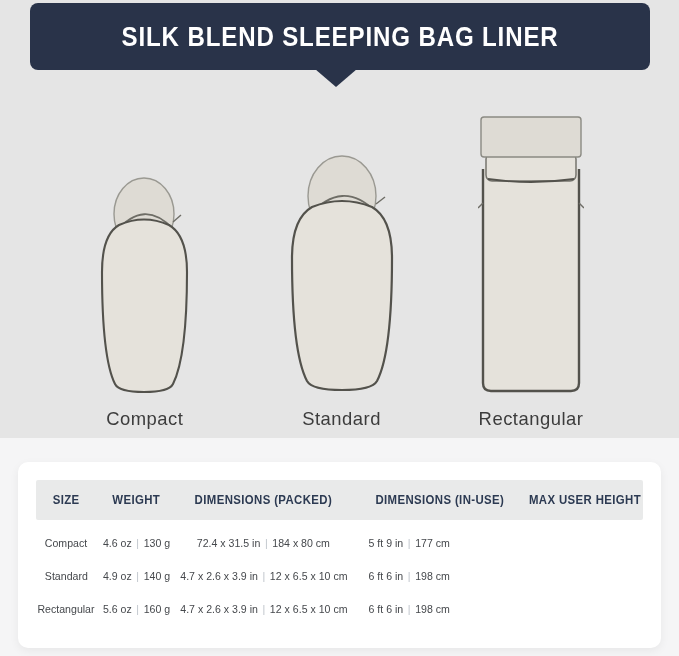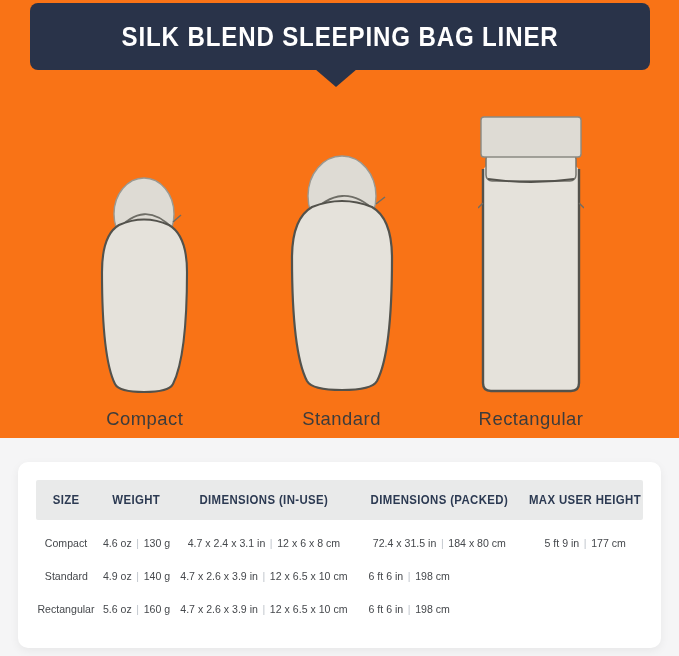--- a/index.html
+++ b/index.html
@@ -12,21 +12,21 @@
     --section_bg:#f5f5f6;
     --card_bg:#ffffff;
     --table_header_bg:#e9eaea;
     --table_header_text:#2c3a52;
     --cell_text:#45484c;
     --separator:#bdc3ca;
     --label_text:#3c3c3c;
   }
   html,body{margin:0;padding:0;background:#fff;}
   .stage{
-    position:relative;width:679px;height:656px;background:#f97316;
+    position:relative;width:679px;height:656px;background:#e5e5e5;
     font-family:"Liberation Sans",sans-serif;overflow:hidden;
   }
   .section-bg{
     position:absolute;left:0;top:438px;width:679px;height:218px;
     background:var(--section_bg);
   }
   
   .banner{
     position:absolute;left:30px;top:3px;width:620px;height:67px;
     background:var(--banner_bg);border-radius:8px;
@@ -121,40 +121,37 @@
   </div>
 
   <div class="card">
     <div class="thead">
         <div class="th c0">
           <span class="cx">SIZE</span>
         </div>
         <div class="th c1">
           <span class="cx">WEIGHT</span>
         </div>
+        <div class="th c2">
+          <span class="cx">DIMENSIONS (PACKED)</span>
+        </div>
         <div class="th c3">
           <span class="cx">DIMENSIONS (IN-USE)</span>
-        </div>
-        <div class="th c2">
-          <span class="cx">DIMENSIONS (PACKED)</span>
         </div>
         <div class="th c4">
           <span class="cx">MAX USER HEIGHT</span>
         </div>
       </div>
     <div class="tbody">
         <div class="tr">
           <div class="td c0">
             <span class="cx">Compact</span>
           </div>
           <div class="td c1">
             <span class="cx">4.6 oz<span class="pipe">|</span>130 g</span>
-          </div>
-          <div class="td c2">
-            <span class="cx">4.7 x 2.4 x 3.1 in<span class="pipe">|</span>12 x 6 x 8 cm</span>
           </div>
           <div class="td c3">
             <span class="cx">72.4 x 31.5 in<span class="pipe">|</span>184 x 80 cm</span>
           </div>
           <div class="td c4">
             <span class="cx">5 ft 9 in<span class="pipe">|</span>177 cm</span>
           </div>
         </div>
         <div class="tr">
           <div class="td c0">

